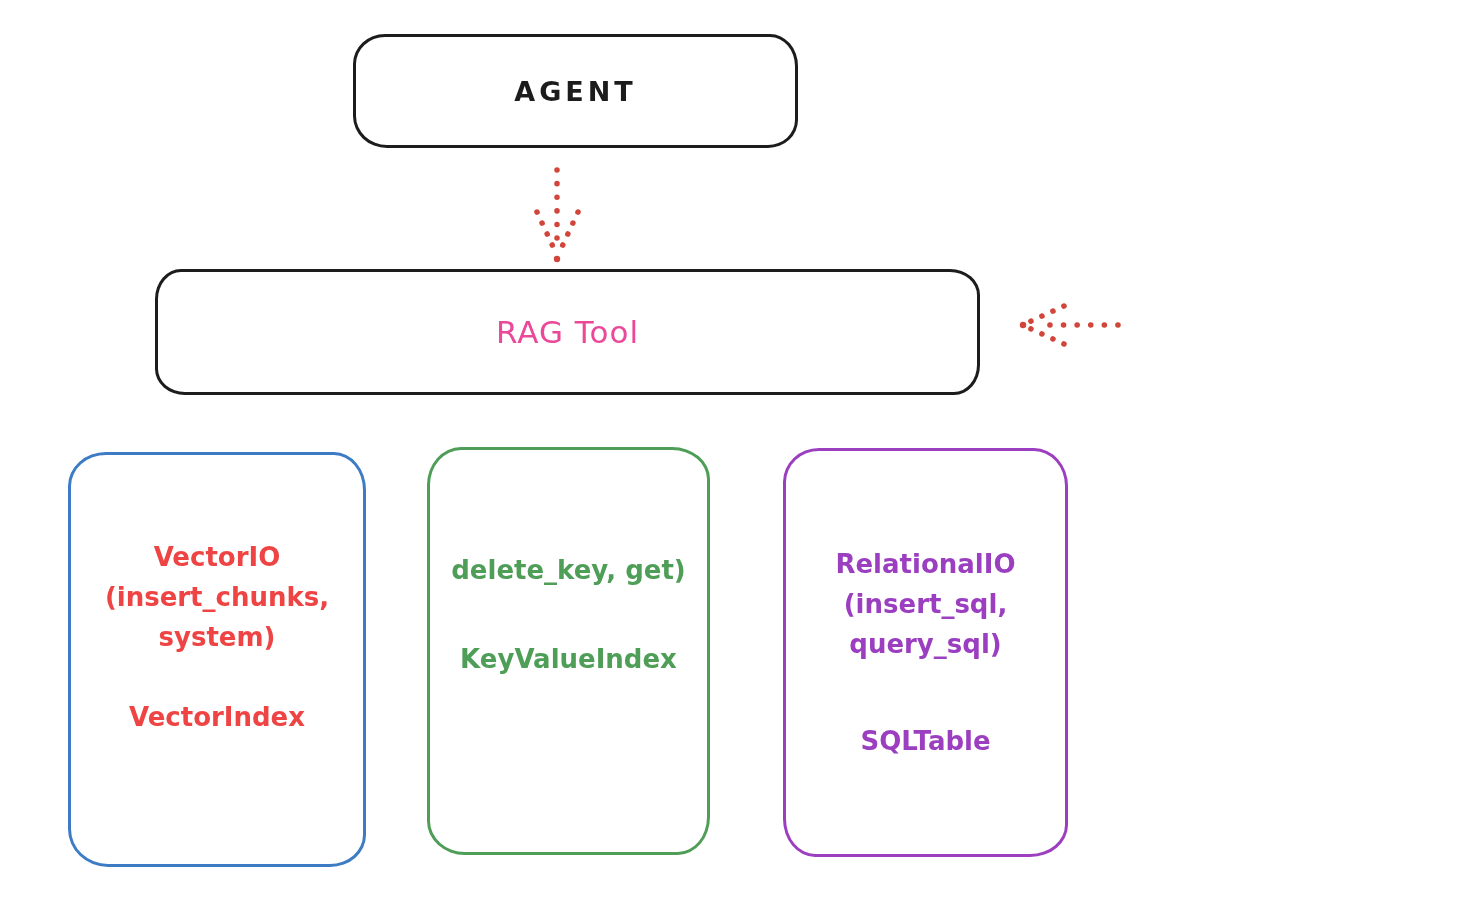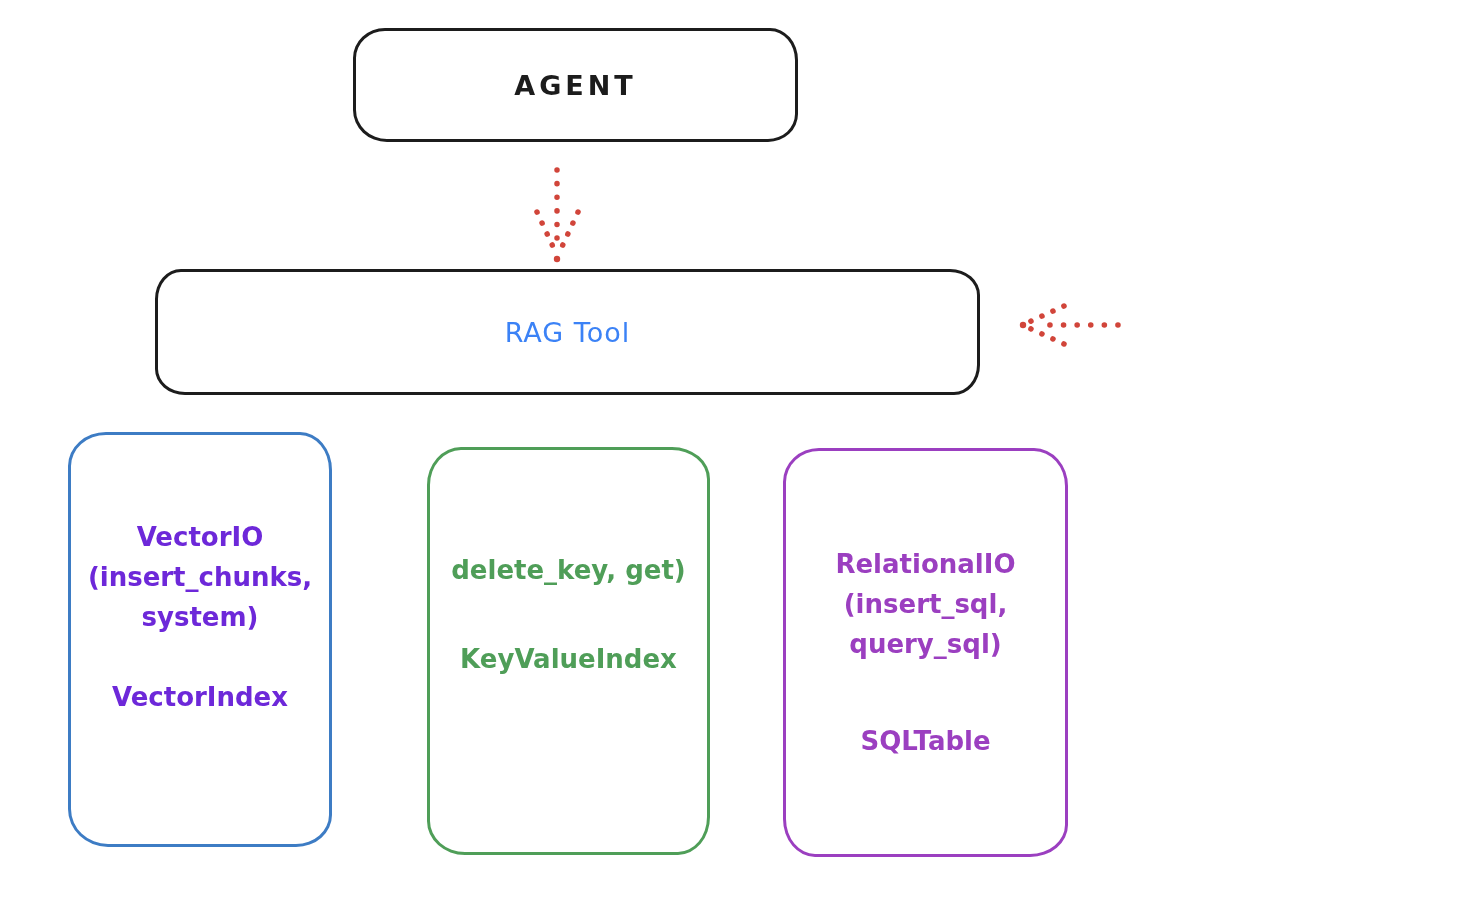--- a/index.html
+++ b/index.html
@@ -17,51 +17,51 @@
   .node {
     position: absolute;
     background: #ffffff;
     display: flex;
     align-items: center;
     justify-content: center;
   }
 
   
   .node-agent {
-    left: 353px; top: 28px; width: 445px; height: 114px;
+    left: 353px; top: 34px; width: 445px; height: 114px;
     border: 3.5px solid #1c1c1c;
     border-radius: 32px 28px 30px 34px / 30px 32px 28px 32px;
   }
   .node-rag {
     left: 155px; top: 269px; width: 825px; height: 126px;
     border: 3.5px solid #1c1c1c;
     border-radius: 26px 30px 26px 30px / 30px 26px 30px 26px;
   }
   .node-agent .node-label {
     font-size: 27px; font-weight: bold; letter-spacing: 4px; color: #1c1c1c;
   }
   .node-rag .node-label {
-    font-size: 27px; font-weight: 500; letter-spacing: 1px; color: #3b82f6;
+    font-size: 31px; font-weight: 500; letter-spacing: 1px; color: #ec4899;
   }
 
   
   .storage {
     position: absolute;
     background: #ffffff;
     display: block;
     text-align: center;
     font-size: 26px;
     font-weight: 600;
     line-height: 40px;
   }
   .storage-vector {
-    left: 68px; top: 432px; width: 264px; height: 415px;
+    left: 68px; top: 452px; width: 298px; height: 415px;
     border: 3.5px solid #3d7cc4;
     border-radius: 38px 32px 36px 40px / 34px 38px 32px 38px;
-    color: #6d28d9;
+    color: #ef4444;
     padding-top: 82px;
   }
   .storage-keyvalue {
     left: 427px; top: 447px; width: 283px; height: 408px;
     border: 3.5px solid #4f9e58;
     border-radius: 34px 38px 32px 38px / 38px 32px 38px 34px;
     color: #4f9e58;
     padding-top: 100px;
   }
   .storage-relational {

